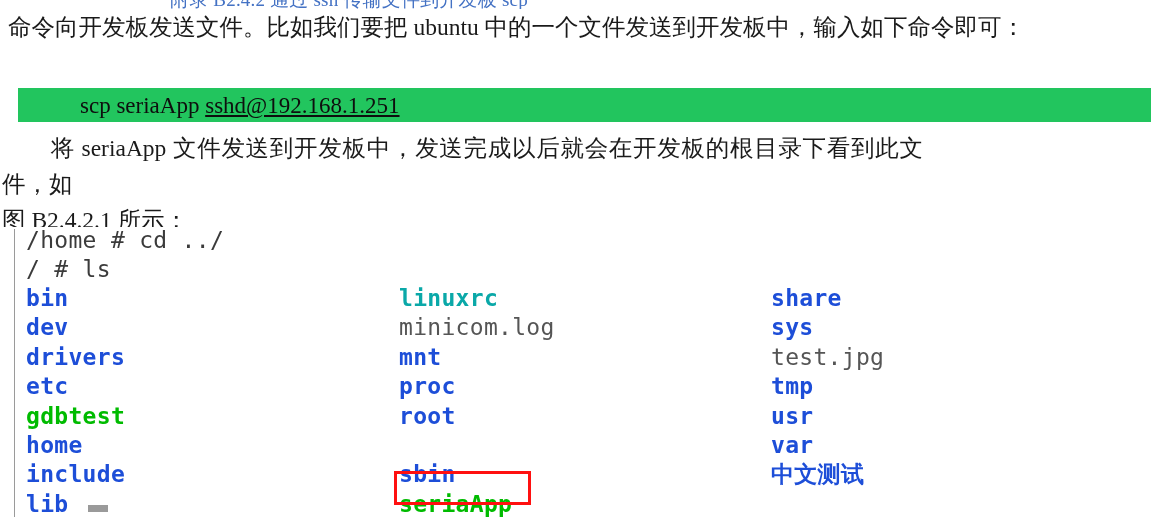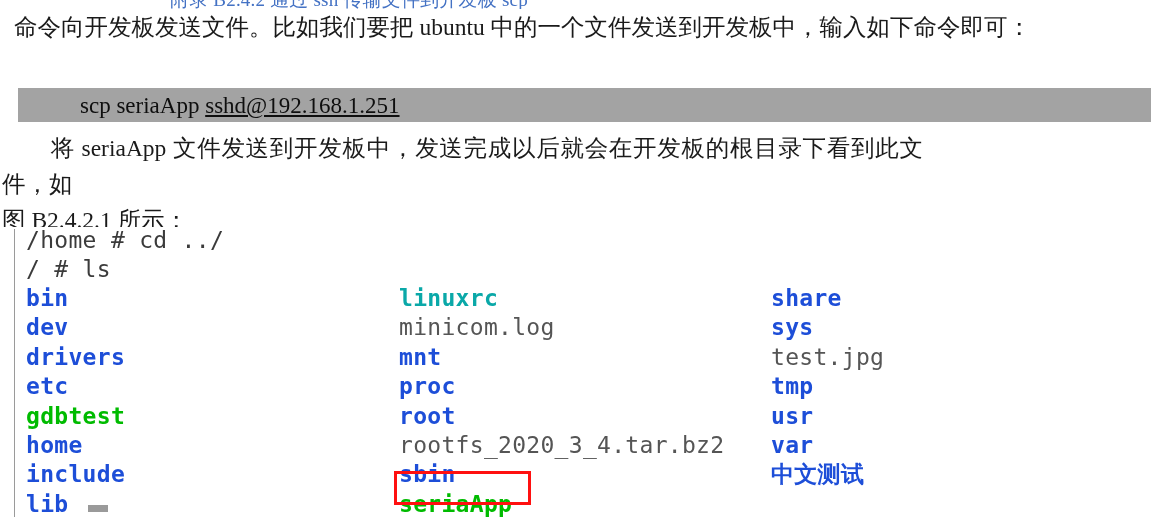--- a/index.html
+++ b/index.html
@@ -44,35 +44,35 @@
     width: 1169px;
   }
   .para {
     font-size: 23.5px;
     line-height: 36px;
     color: #1a1a1a;
     text-align: justify;
     letter-spacing: 0px;
   }
   .p1 {
-    padding: 0 18px 0 14px;
+    padding: 0 18px 0 8px;
   }
   .p2 {
     padding: 0 18px 0 2px;
   }
   .indent2 { display: inline-block; width: 48px; }
 
   
   .cmd-box {
     position: absolute;
     left: 18px;
     top: 88px;
     width: 1133px;
     height: 34px;
-    background: #a3a3a3;
+    background: #22c55e;
   }
   .cmd-text {
     position: absolute;
     left: 62px;
     top: 3px;
     font-size: 23px;
     line-height: 30px;
     white-space: nowrap;
     color: #0e0e0e;
     font-family: "Liberation Serif", "DejaVu Serif", serif;
@@ -204,21 +204,20 @@
     <span class="cell c2 t-dir">proc</span>
     <span class="cell c3 t-dir">tmp</span>
   </div>
   <div class="term-row" style="top:177.6px;">
     <span class="cell c1 t-exec">gdbtest</span>
     <span class="cell c2 t-dir">root</span>
     <span class="cell c3 t-dir">usr</span>
   </div>
   <div class="term-row" style="top:207px;">
     <span class="cell c1 t-dir">home</span>
-    <span class="cell c2 t-file">rootfs_2020_3_4.tar.bz2</span>
     <span class="cell c3 t-dir">var</span>
   </div>
   <div class="term-row" style="top:236.4px;">
     <span class="cell c1 t-dir">include</span>
     <span class="cell c2 t-dir">sbin</span>
     <span class="cell c3 t-dir" style="font-family:Liberation Serif, serif;">中文测试</span>
   </div>
   <div class="term-row" style="top:265.8px;">
     <span class="cell c1 t-dir">lib</span>
     <span class="cell c2 t-exec">seriaApp</span>

